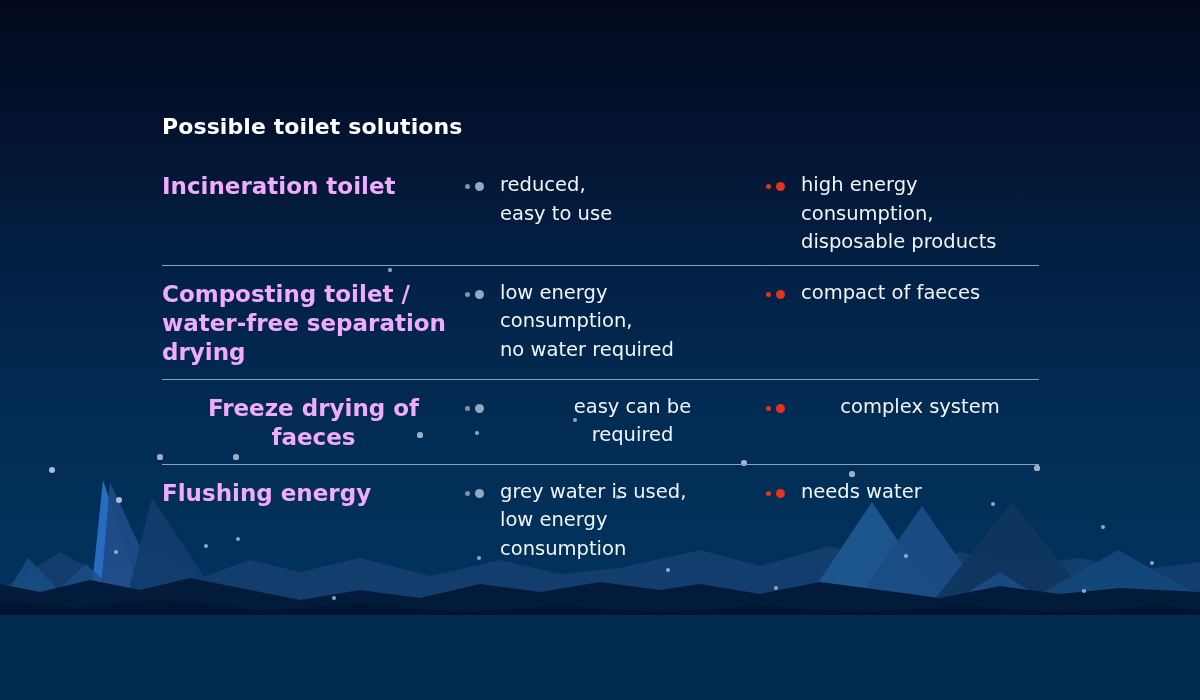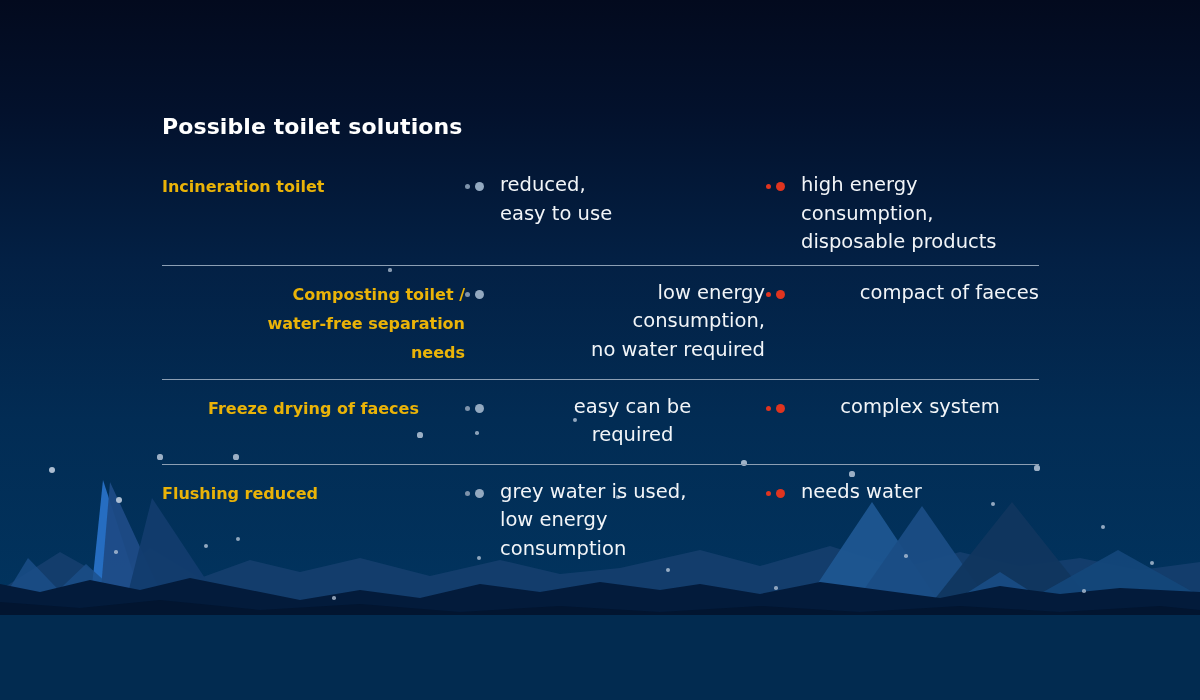--- a/index.html
+++ b/index.html
@@ -84,30 +84,30 @@
   .row {
     position: relative;
     display: flex;
     align-items: flex-start;
     padding-top: 5px;
     padding-bottom: 8px;
   }
   .row + .row { border-top: 1px solid #8c9fb4; }
 
   .row-r1 { min-height: 101px; }
-  .row-r2 { min-height: 114px; text-align: right; }
+  .row-r2 { min-height: 114px; }
   .row-r3 { min-height: 85px; text-align: center; }
   .row-r4 { min-height: 95px; }
 
   .col-name {
     width: 303px;
     flex: 0 0 303px;
-    font-size: 16px;
+    font-size: 23px;
     font-weight: bold;
-    color: #eab308;
+    color: #f0abfc;
     line-height: 29px;
     padding-top: 9px;
   }
 
   .col-pro {
     width: 300px;
     flex: 0 0 300px;
     padding-top: 8px;
   }
 
@@ -233,21 +233,21 @@
             <span class="item-line">consumption,</span>
             <span class="item-line">disposable products</span>
           </div>
         </div>
       </div>
 
       <div class="row row-r2">
         <div class="col-name">
           <span class="item-line">Composting toilet /</span>
           <span class="item-line">water-free separation</span>
-          <span class="item-line">needs</span>
+          <span class="item-line">drying</span>
         </div>
         <div class="col-pro">
           <div class="item pro">
             <span class="dots">
               <span class="dot dot-sm"></span>
                 <span class="dot dot-lg"></span>
             </span>
             <span class="item-line">low energy</span>
             <span class="item-line">consumption,</span>
             <span class="item-line">no water required</span>
@@ -281,21 +281,21 @@
             <span class="dots">
               <span class="dot dot-sm"></span>
                 <span class="dot dot-lg"></span>
             </span>
             <span class="item-line">complex system</span>
           </div>
         </div>
       </div>
 
       <div class="row row-r4">
-        <div class="col-name">Flushing reduced</div>
+        <div class="col-name">Flushing energy</div>
         <div class="col-pro">
           <div class="item pro">
             <span class="dots">
               <span class="dot dot-sm"></span>
                 <span class="dot dot-lg"></span>
             </span>
             <span class="item-line">grey water is used,</span>
             <span class="item-line">low energy</span>
             <span class="item-line">consumption</span>
           </div>

